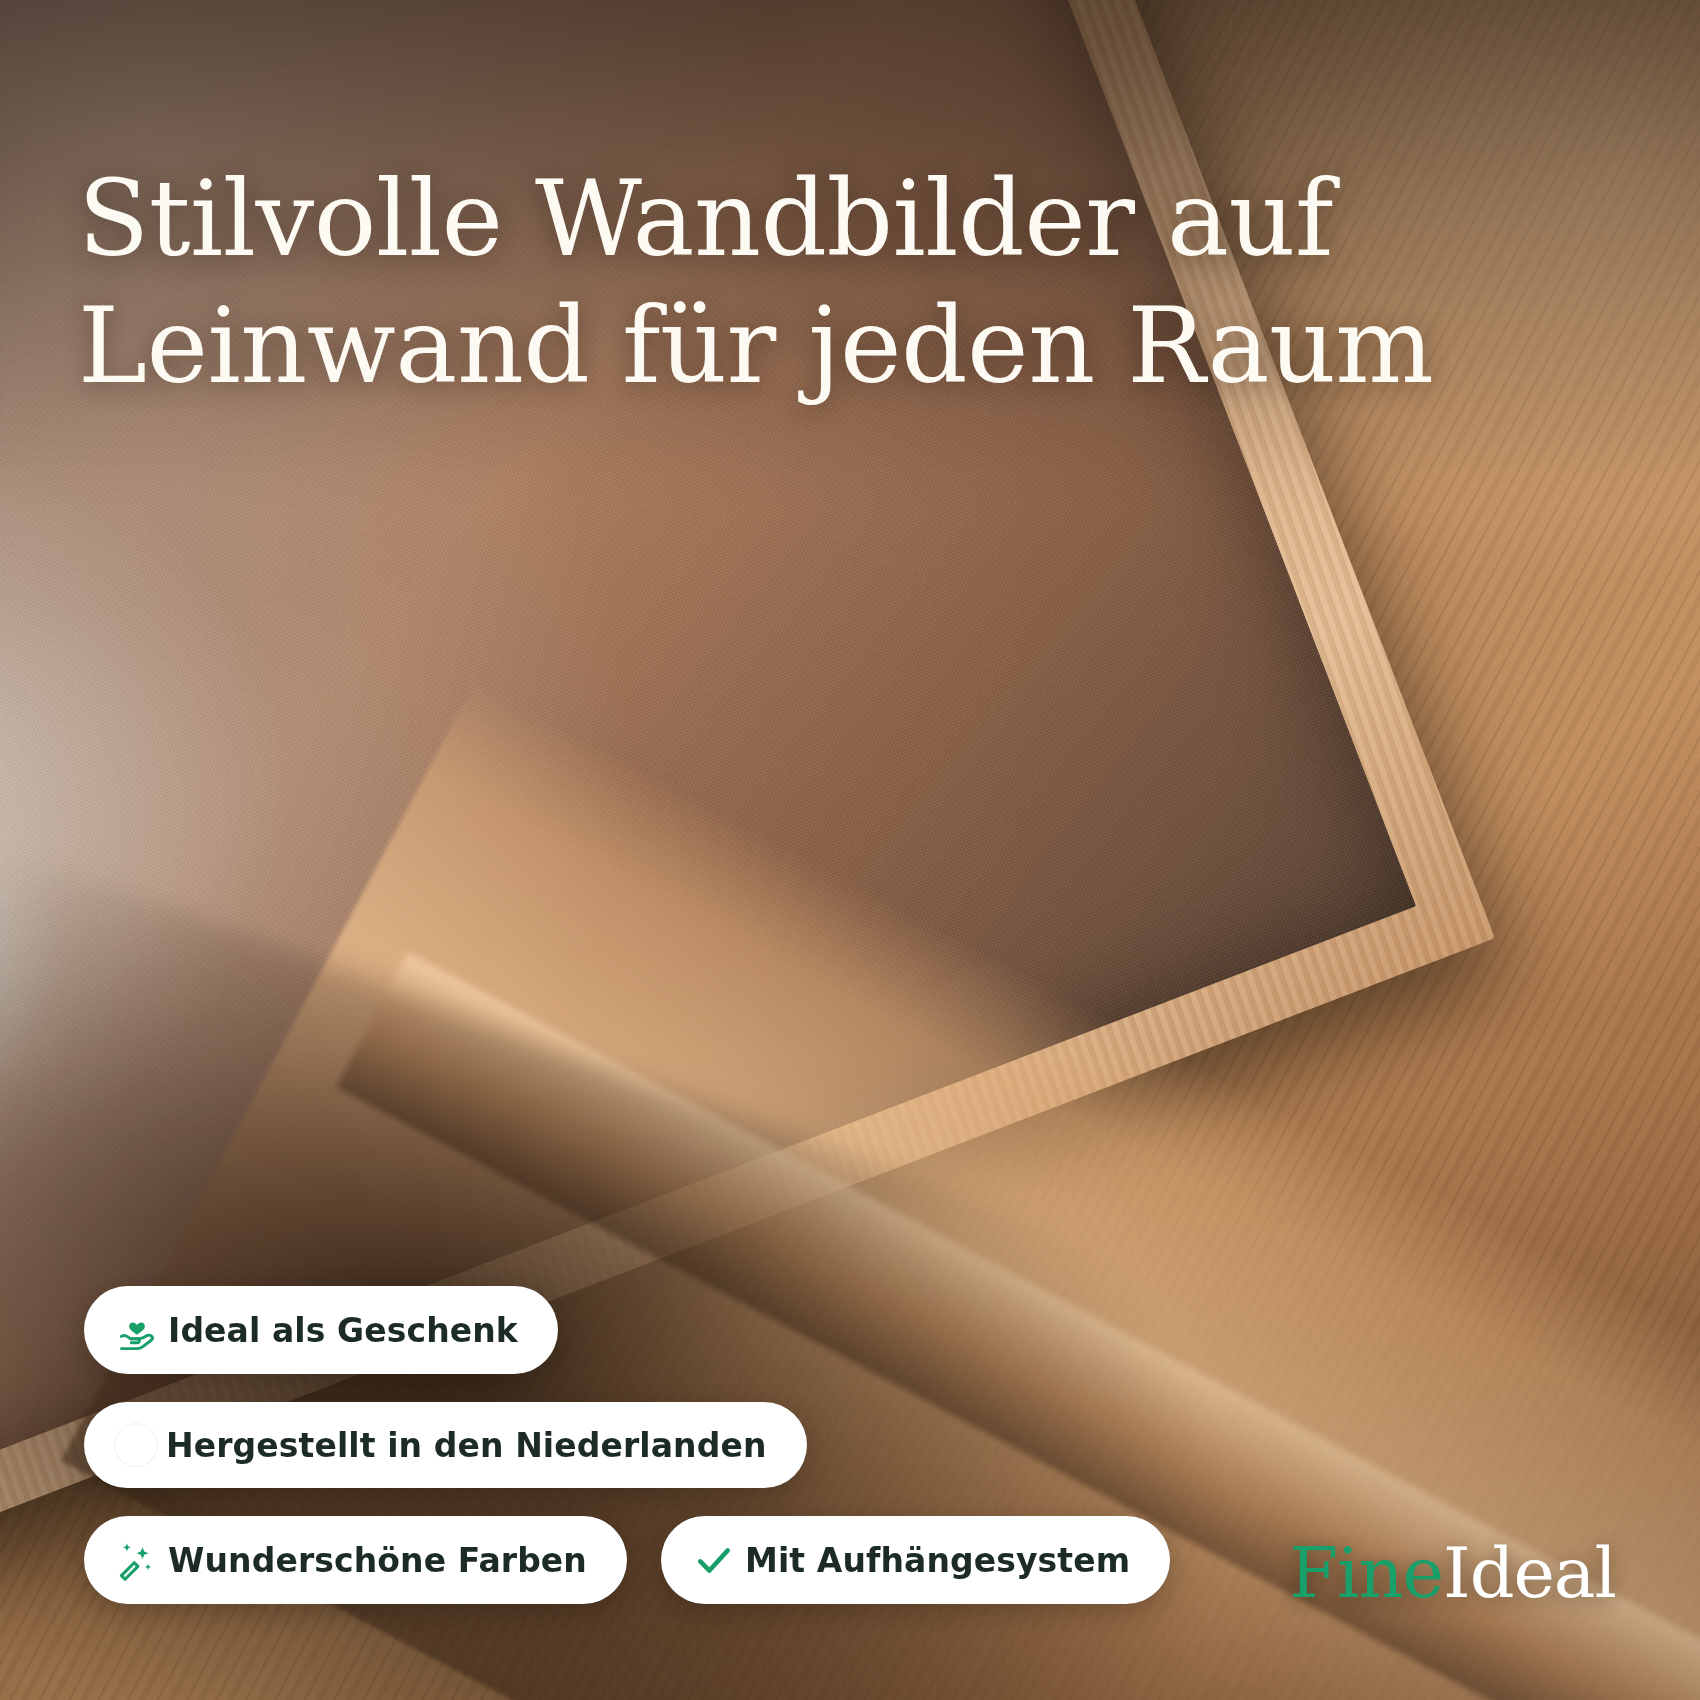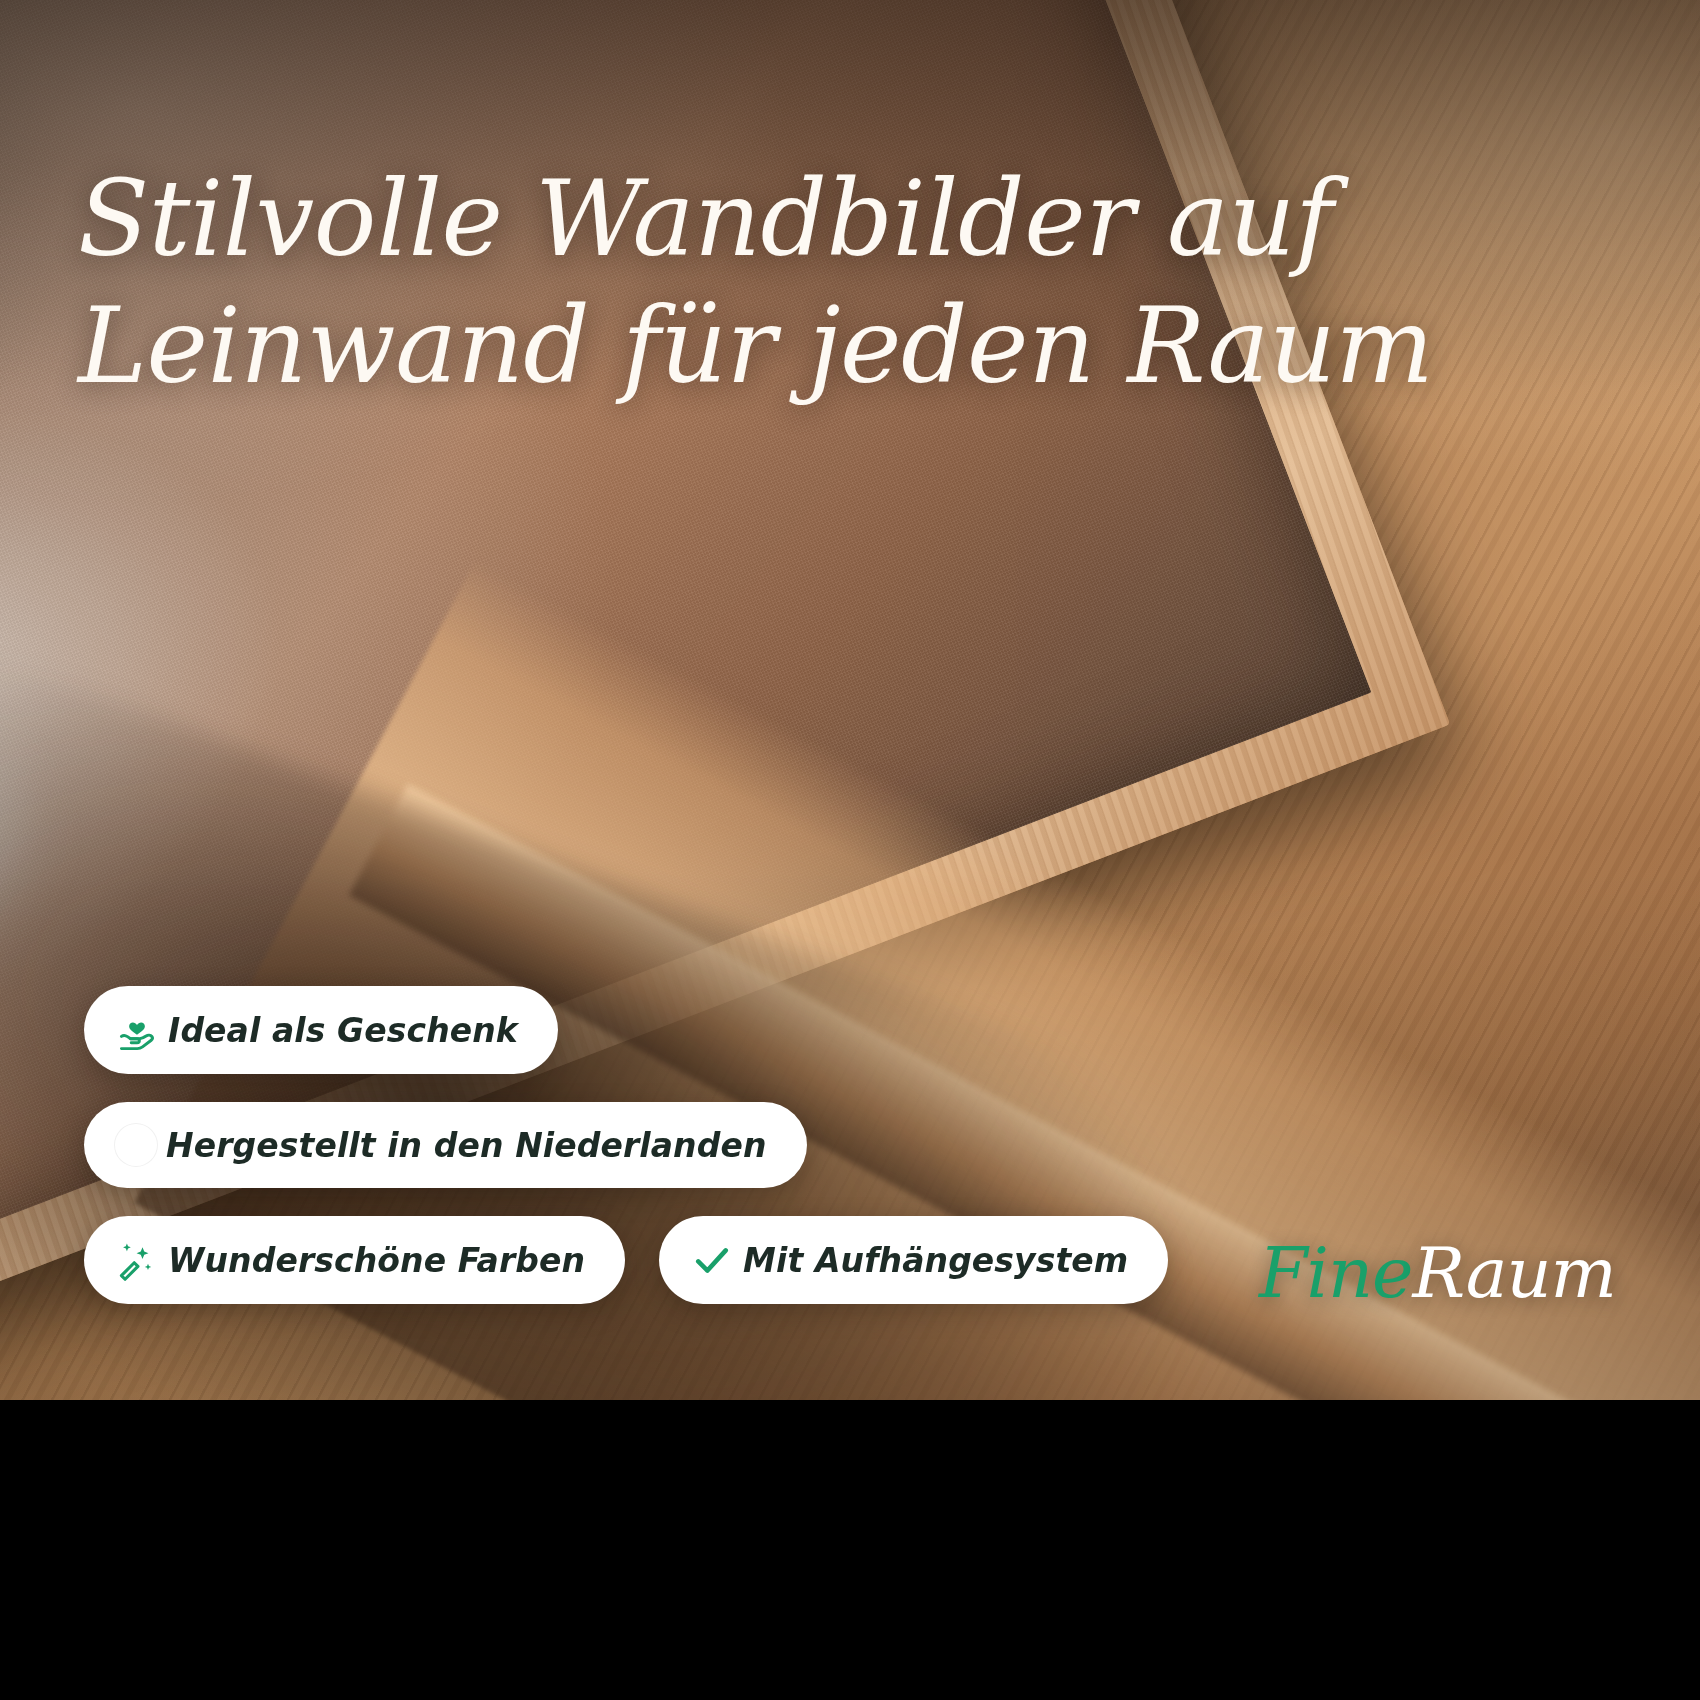--- a/index.html
+++ b/index.html
@@ -7,24 +7,23 @@
     padding: 0;
     background: #000;
   }
   body {
     font-family: "Liberation Sans", sans-serif;
   }
 
   .stage {
     position: relative;
     width: 1700px;
-    height: 1400px;
+    height: 1700px;
     overflow: hidden;
     background: #0f172a;
-    font-style: italic;
   }
 
   
   .photo {
     position: absolute;
     inset: 0;
     overflow: hidden;
   }
 
   
@@ -349,16 +348,16 @@
             <path d="M9 25.5l10 10L39 13.5" fill="none" stroke="#19a06a" stroke-width="5" stroke-linecap="round" stroke-linejoin="round"></path>
           </svg>
         </span>
         <span class="badge-label">Mit Aufhängesystem</span>
       </div>
     </div>
   </div>
 
   <div class="logo">
     <span class="accent">Fine</span>
-      <span>Raum</span>
+      <span>Ideal</span>
   </div>
 
 </div>
 
 </body></html>

